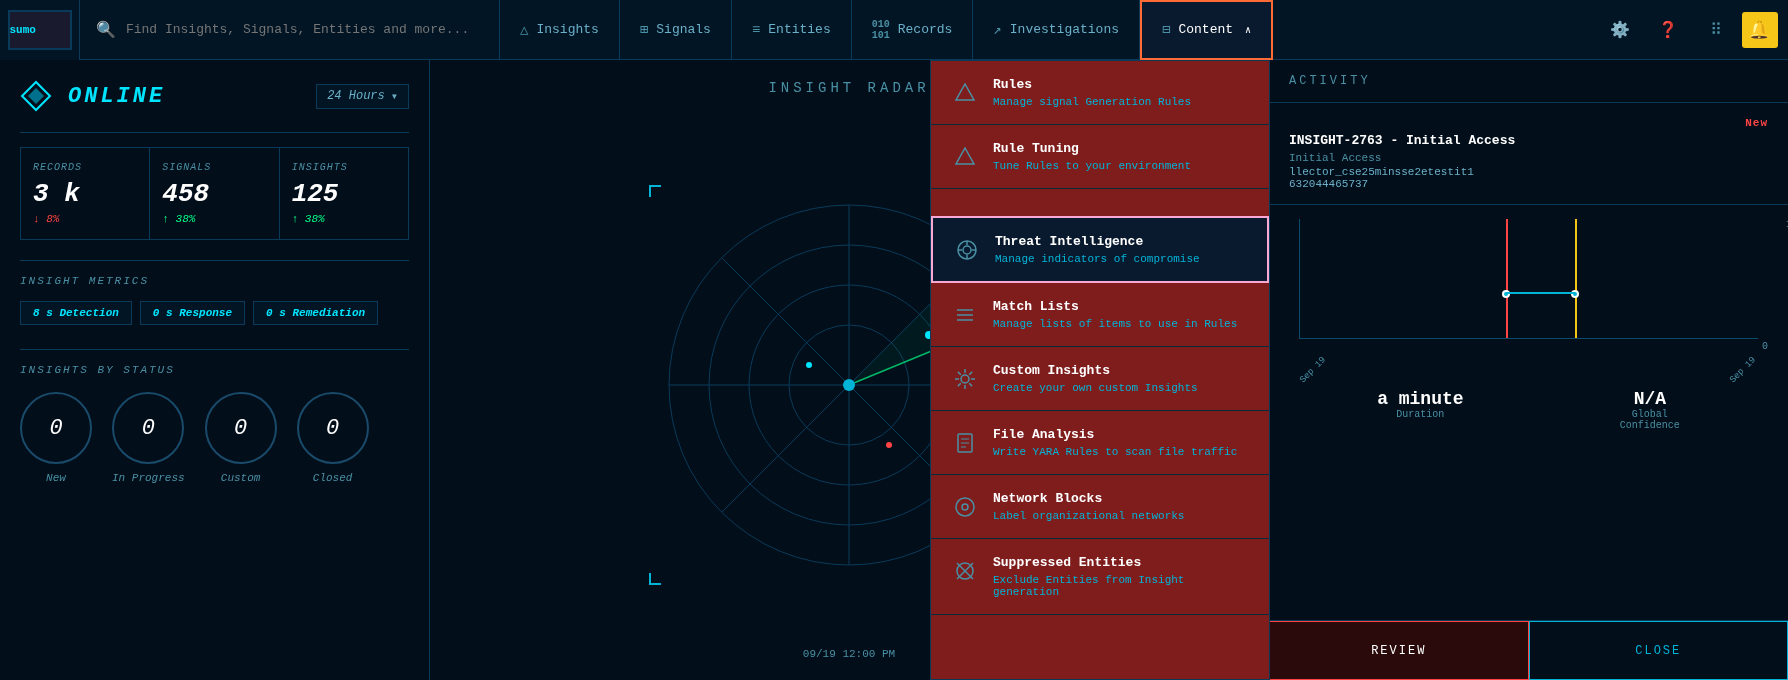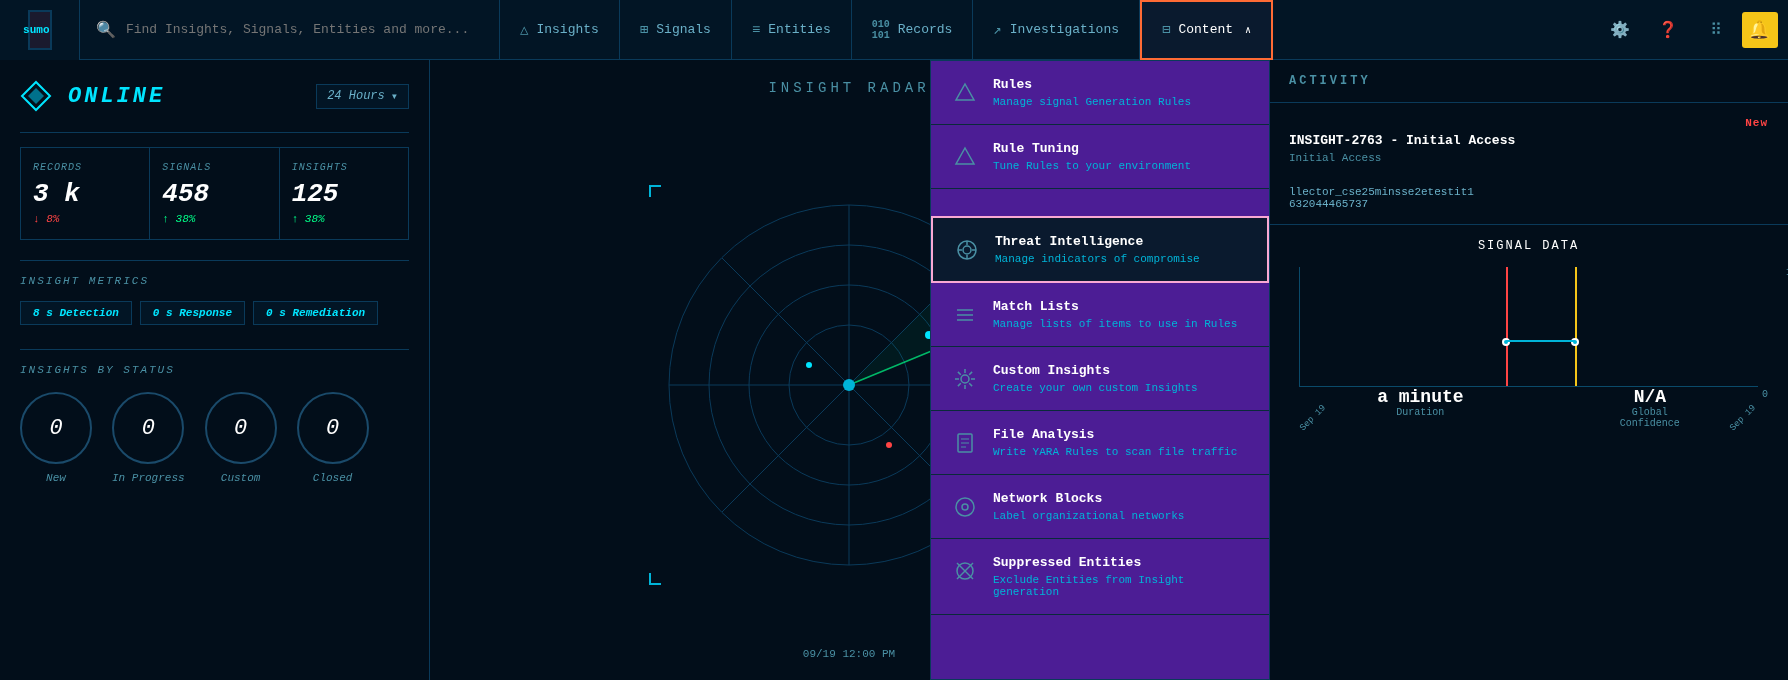--- a/index.html
+++ b/index.html
@@ -27,27 +27,27 @@
     .logo-area {
       width: 80px;
       height: 60px;
       border-right: 1px solid #0a3a5a;
       display: flex;
       align-items: center;
       justify-content: center;
       background: #021525;
     }
     .logo-box {
-      width: 24px;
+      width: 64px;
       height: 40px;
       background: #1a1a2e;
       border: 2px solid #0a3a5a;
       display: flex;
       align-items: center;
-      justify-content: flex-end;
+      justify-content: flex-start;
       font-size: 10px;
       font-weight: bold;
       color: #00b4d8;
     }
     .search-area {
       flex: 1;
       max-width: 420px;
       height: 60px;
       border-right: 1px solid #0a3a5a;
       display: flex;
@@ -276,21 +276,21 @@
       font-size: 11px;
       color: #4a90a4;
     }
 
     
     .dropdown-menu {
       position: absolute;
       top: 60px;
       left: 930px;
       width: 340px;
-      background: #4c1d95;
+      background: #7f1d1d;
       border: 1px solid #0a3a5a;
       z-index: 200;
       bottom: 0;
       overflow-y: auto;
     }
     .menu-item {
       display: flex;
       align-items: flex-start;
       gap: 14px;
       padding: 16px 20px;
@@ -361,21 +361,21 @@
       font-weight: bold;
       margin: 4px 0;
     }
     .insight-subtitle {
       font-size: 11px;
       color: #4a90a4;
     }
     .entity-info {
       font-size: 11px;
       color: #6ab0c8;
-      margin-top: 22px;
+      margin-top: 2px;
       word-break: break-all;
     }
     .signal-data-section {
       padding: 14px 20px;
     }
     .signal-data-title {
       font-size: 12px;
       letter-spacing: 2px;
       color: #ffffff;
       text-transform: uppercase;
@@ -423,20 +423,21 @@
       position: absolute;
       width: 8px;
       height: 8px;
       border-radius: 50%;
       background: #00b4d8;
       border: 2px solid #ffffff;
     }
     .stats-row {
       display: flex;
       justify-content: space-around;
+      margin-top: 50px;
       padding: 0 10px;
     }
     .stat-item { text-align: center; }
     .stat-value {
       font-size: 18px;
       font-weight: bold;
       color: #ffffff;
     }
     .stat-label {
       font-size: 10px;
@@ -777,35 +778,34 @@
     <div class="menu-item-text">
       <span class="menu-item-title">Suppressed Entities</span>
       <span class="menu-item-subtitle">Exclude Entities from Insight generation</span>
     </div>
   </div>
 
 </div>
 
 <div class="right-panel">
   <div class="right-header">
-    <div class="activity-title" style="letter-spacing:3px;font-weight:bold;">ACTIVITY</div>
+    <div class="activity-title" style="letter-spacing:3px;">ACTIVITY</div>
   </div>
 
   <div class="insight-card">
     <div class="new-badge">New</div>
     <div class="insight-title">INSIGHT-2763 - Initial Access</div>
     <div class="insight-subtitle">Initial Access</div>
     <div class="entity-info">
       <div>llector_cse25minsse2etestit1</div>
       <div>632044465737</div>
     </div>
   </div>
 
   <div class="signal-data-section">
-    <div class="signal-data-title">Signal Data</div>
 
     <div class="chart-area">
       <span class="chart-label-10">10</span>
       <span class="chart-label-0">0</span>
 
       <div class="vertical-line-red"></div>
       <div class="vertical-line-yellow"></div>
 
       <div class="dot-blue" style="bottom: 40px; left: calc(45% - 4px);"></div>
       <div class="dot-blue" style="bottom: 40px; left: calc(60% - 4px);"></div>
@@ -822,13 +822,17 @@
         <div class="stat-label">Duration</div>
       </div>
       <div class="stat-item">
         <div class="stat-value">N/A</div>
         <div class="stat-label" style="white-space:pre-line;">Global
 Confidence</div>
       </div>
     </div>
   </div>
 
+  <div class="bottom-buttons">
+    <button class="btn-review">REVIEW</button>
+    <button class="btn-close">CLOSE</button>
+  </div>
 </div>
 
 </body></html>

